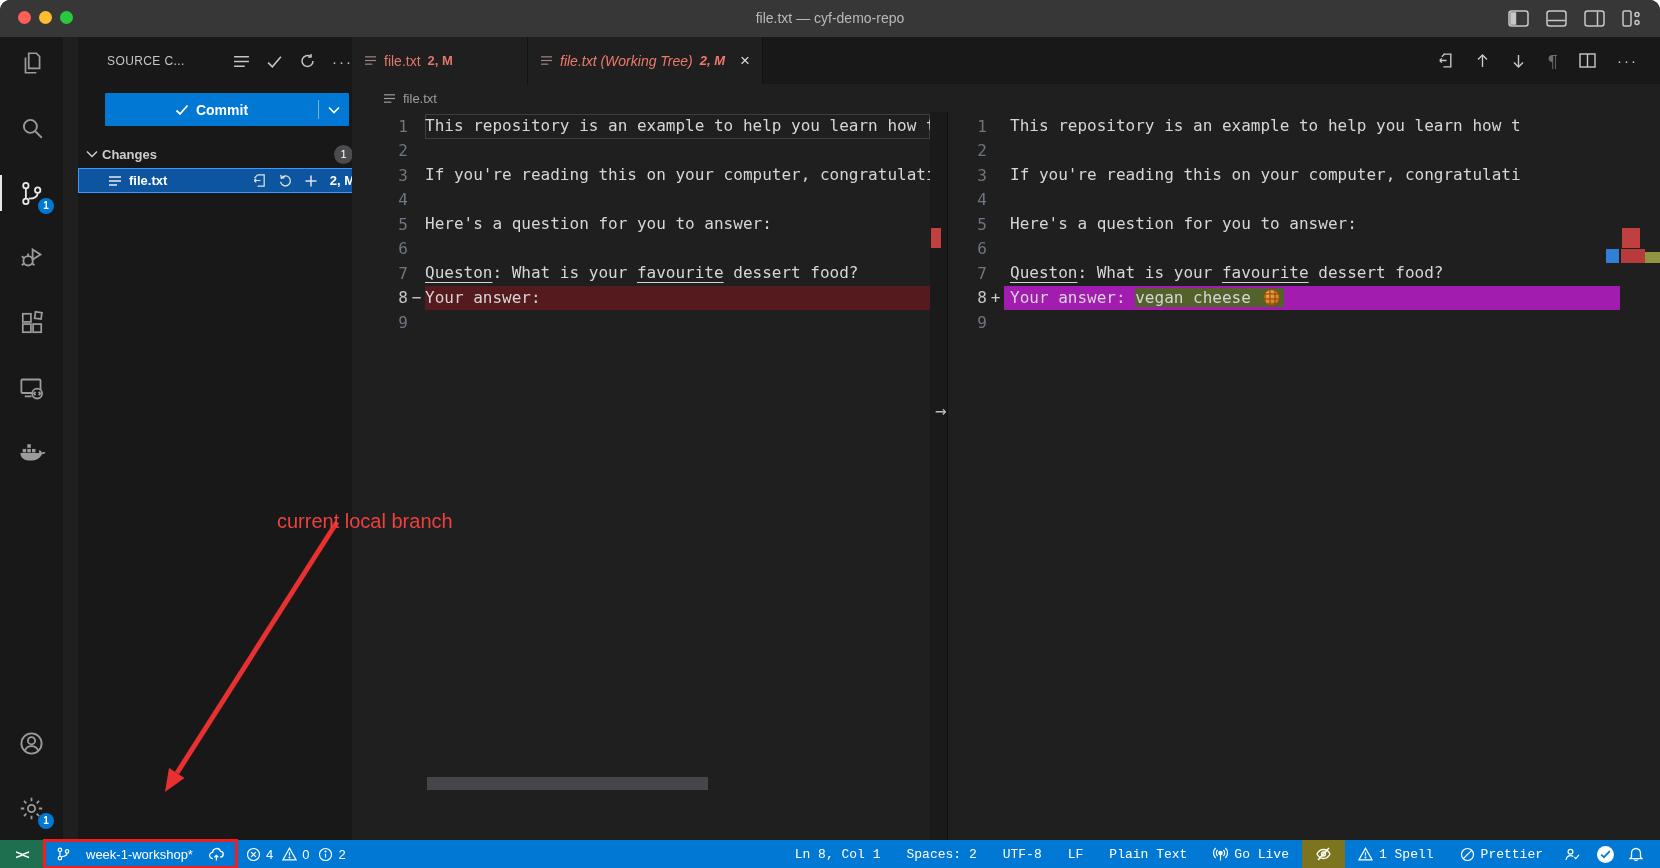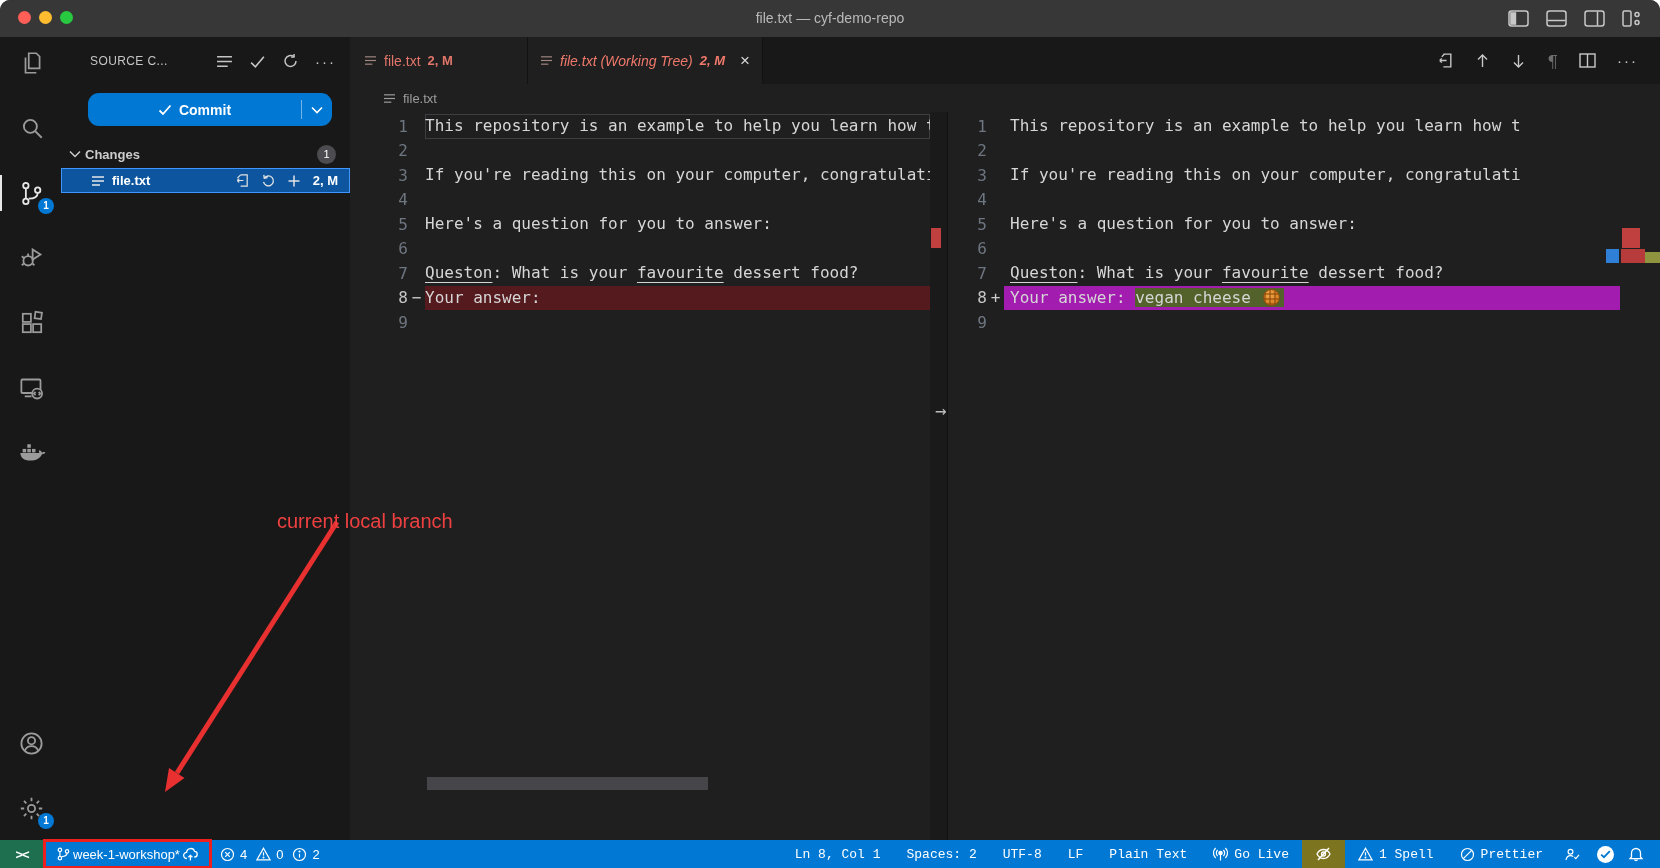--- a/index.html
+++ b/index.html
@@ -16,30 +16,30 @@
   .tb-right{position:absolute;right:16px;top:7px;display:flex;gap:15px;}
   .tb-right .tbi{width:23px;height:23px;display:flex;align-items:center;justify-content:center;}
   
   .activitybar{position:absolute;left:0;top:37px;width:63px;height:803px;background:#181818;}
   .ab-item{position:relative;width:63px;height:52px;display:flex;align-items:center;justify-content:center;margin-bottom:13px;}
   .ab-item.active::before{content:"";position:absolute;left:0;top:8px;bottom:8px;width:2px;background:#e7e7e7;}
   .ab-bottom{position:absolute;left:0;bottom:6px;width:63px;}
   .badge{position:absolute;right:9px;bottom:5px;min-width:16px;height:16px;border-radius:9px;background:#0078d4;
          color:#fff;font-size:10px;line-height:16px;text-align:center;font-weight:bold;}
   
-  .sidebar{position:absolute;left:61px;top:37px;width:289px;height:803px;background:#181818;}
+  .sidebar{position:absolute;left:78px;top:37px;width:289px;height:803px;background:#181818;}
   .sc-header{display:flex;align-items:center;height:36px;padding:6px 14px 0 29px;color:#cccccc;}
   .sc-title{font-size:12px;letter-spacing:.4px;flex:1;color:#c5c5c5;}
   .sc-icons{display:flex;gap:16px;align-items:center;color:#c5c5c5;}
   .msg{box-sizing:border-box;margin:10px 18px 0 27px;width:244px;height:34px;background:#313131;
        border:1px solid #4579ad;border-radius:5px;color:#989898;font-size:14px;padding:0 10px;
        font-family:"Liberation Sans",sans-serif;outline:none;}
   .msg::placeholder{color:#969696;}
   .commit-btn{display:flex;align-items:center;margin:14px 18px 0 27px;width:244px;height:33px;
-              background:#0078d4;border-radius:11px;color:#ffffff;font-size:14px;font-weight:bold;cursor:pointer;}
+              background:#0078d4;border-radius:1px;color:#ffffff;font-size:14px;font-weight:bold;cursor:pointer;}
   .commit-main{flex:1;display:flex;align-items:center;justify-content:center;gap:7px;}
   .commit-sep{width:1px;height:19px;background:rgba(255,255,255,.45);}
   .commit-dd{width:30px;display:flex;align-items:center;justify-content:center;}
   .changes-row{display:flex;align-items:center;height:24px;margin-top:16px;padding:0 14px 0 8px;color:#cccccc;}
   .changes-lbl{font-size:13px;font-weight:bold;margin-left:4px;flex:1;}
   .changes-badge{min-width:19px;height:19px;border-radius:10px;background:#4b4b50;color:#fff;
                  font-size:11px;line-height:19px;text-align:center;font-weight:normal;}
   .file-row{position:relative;display:flex;align-items:center;height:25px;margin-top:2px;padding:0 12px 0 30px;
             background:#0d569f;box-shadow:inset 0 0 0 1px #3f96ff;color:#ffffff;font-size:13px;}
   .file-name{margin-left:7px;}
@@ -88,21 +88,21 @@
   .rruler{position:absolute;left:1268px;top:0;width:40px;height:728px;background:#1f1f1f;}
   .mk{position:absolute;}
   .hscroll{position:absolute;left:75px;top:665px;width:281px;height:13px;background:#45454a;}
   .diff-arrow{position:absolute;left:583px;top:287px;width:30px;color:#bdbdbd;font-size:19px;
               font-family:"DejaVu Sans Mono",monospace;}
   
   .statusbar{position:absolute;left:0;top:840px;width:1660px;height:28px;background:#0078d4;display:flex;
              align-items:center;color:#ffffff;font-size:13px;}
   .sb-item{display:flex;align-items:center;gap:6px;height:28px;padding:0 9px;white-space:nowrap;}
   .sb-remote{width:44px;background:#1d6f50;justify-content:center;padding:0;font-weight:bold;letter-spacing:-1px;}
-  .sb-branch{padding:0 12px;gap:2px;outline:3px solid #ee1f1f;outline-offset:-2px;}
+  .sb-branch{padding:0 12px;gap:15px;outline:3px solid #ee1f1f;outline-offset:-2px;}
   .sb-problems{gap:5px;}
   .sb-right{margin-left:auto;display:flex;align-items:center;gap:0;padding-right:10px;}
   .sb-right .sb-item{padding:0 13px;gap:6px;font-family:Liberation Mono, monospace;}
   .sb-olive{background:#7d741f;padding:0 12px;}
   .chk-circle{width:17px;height:17px;border-radius:50%;background:#ffffff;display:flex;align-items:center;justify-content:center;}
   
   .ann-text{position:absolute;left:277px;top:510px;color:#ee4040;font-size:20px;z-index:60;}
   .ann-arrow{position:absolute;left:0;top:0;width:1660px;height:868px;pointer-events:none;z-index:55;}
 </style>
 </head>

